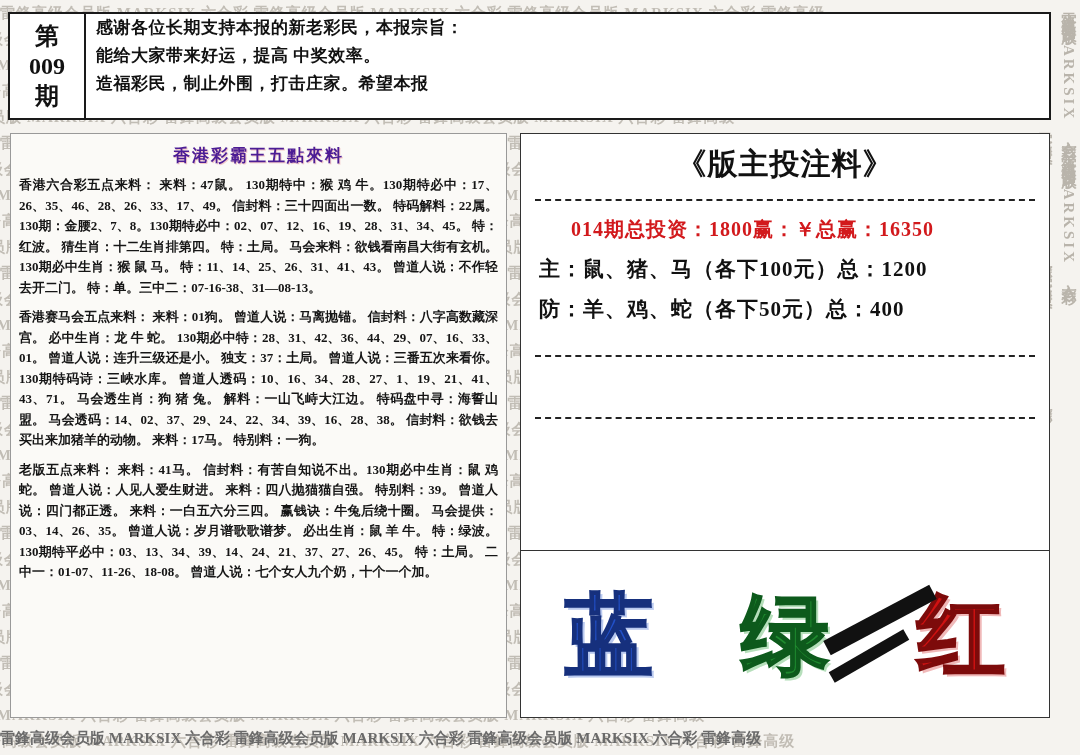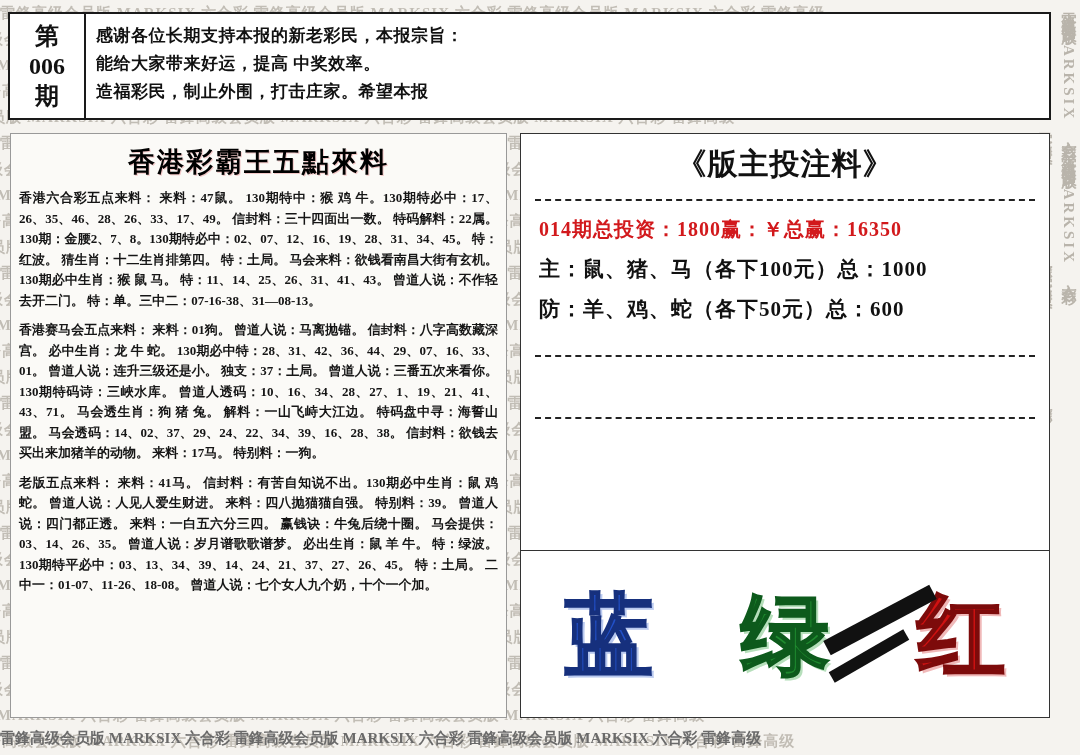--- a/index.html
+++ b/index.html
@@ -61,41 +61,41 @@
     transform:scaleX(1.02);
   }
   .issue-box{
     width:74px;
     border-right:2px solid #1a1a1a;
     display:flex;flex-direction:column;align-items:center;justify-content:center;
     font-size:24px;line-height:30px;color:#111;font-weight:bold;
   }
   .notice-box{
     flex:1;
-    display:flex;align-items:flex-start;
-    padding:8px 10px;
+    display:flex;align-items:flex-end;
+    padding:20px 10px;
     box-sizing:border-box;
   }
   .notice-text{
     font-size:17px;line-height:28px;color:#111;font-weight:bold;
     letter-spacing:.5px;
   }
   
   .left-panel{
     position:absolute;left:10px;top:133px;width:497px;height:585px;
     background:#fbfaf7;
     border:1px solid #999;
     box-sizing:border-box;
     overflow:hidden;
   }
   .left-title{
     text-align:center;
-    font-size:27px;
-    font-weight:bold;
-    color:#000000;
+    font-size:17px;
+    font-weight:bold;
+    color:#4c1d95;
     padding:10px 0 6px 0;
     letter-spacing:2px;
     text-shadow:1px 1px 0 #f3c9c9;
   }
   .art-body{
     padding:2px 8px 4px 8px;
     font-size:13px;
     line-height:20.5px;
     color:#151515;
     text-align:justify;
@@ -117,21 +117,21 @@
   }
   .dash{
     height:0;border-top:2px dashed #222;
     margin:8px 14px;
   }
   .rt-line{
     font-size:21px;font-weight:bold;color:#111;
     padding:4px 18px;line-height:32px;
     letter-spacing:1px;
   }
-  .rt-line.red{color:#d2191c;font-size:20px;}
+  .rt-line.red{color:#d2191c;font-size:20px;margin-left:32px;}
   
   .mid-band{
     position:absolute;left:520px;top:521px;width:530px;height:26px;
     font-size:13px;font-weight:bold;color:#6d28d9;
     display:flex;align-items:center;
     white-space:nowrap;overflow:hidden;margin-top:25px;
   }
   
   .right-bottom{
     position:absolute;left:520px;top:550px;width:530px;height:168px;
@@ -207,21 +207,21 @@
   <div class="wm-col" style="right:2px;top:0;">雷鋒高级会员版 MARKSIX 六合彩 雷鋒高级会员版 MARKSIX 六合彩</div>
   <div class="wm-col" style="right:26px;top:120px;">雷鋒高级会员版 MARKSIX 六合彩 雷鋒高级会员版 MARKSIX 六合彩</div>
   <div class="wm-col" style="left:486px;top:150px;">雷鋒高级会员版 MARKSIX 六合彩 雷鋒高级会员版 MARKSIX 六合彩</div>
 </div>
 
 <div class="page">
 
   <div class="header">
     <div class="issue-box">
       <div>第</div>
-      <div>006</div>
+      <div>009</div>
       <div>期</div>
     </div>
     <div class="notice-box">
       <div>
         <div class="notice-text">感谢各位长期支持本报的新老彩民，本报宗旨：</div>
         <div class="notice-text">能给大家带来好运，提高 中奖效率。</div>
         <div class="notice-text">造福彩民，制止外围，打击庄家。希望本报</div>
       </div>
     </div>
   </div>
@@ -232,22 +232,22 @@
       <p>香港六合彩五点来料：    来料：47鼠。  130期特中：猴 鸡 牛。130期特必中：17、26、35、46、28、26、33、17、49。  信封料：三十四面出一数。  特码解料：22属。  130期：金腰2、7、8。130期特必中：02、07、12、16、19、28、31、34、45。  特：红波。  猜生肖：十二生肖排第四。  特：土局。  马会来料：欲钱看南昌大街有玄机。  130期必中生肖：猴 鼠 马。  特：11、14、25、26、31、41、43。  曾道人说：不作轻去开二门。  特：单。三中二：07-16-38、31—08-13。</p>
       <p>香港赛马会五点来料：  来料：01狗。  曾道人说：马离抛锚。  信封料：八字高数藏深宫。  必中生肖：龙 牛 蛇。  130期必中特：28、31、42、36、44、29、07、16、33、01。  曾道人说：连升三级还是小。  独支：37：土局。  曾道人说：三番五次来看你。  130期特码诗：三峽水库。  曾道人透码：10、16、34、28、27、1、19、21、41、43、71。  马会透生肖：狗 猪 兔。  解料：一山飞峙大江边。  特码盘中寻：海誓山盟。  马会透码：14、02、37、29、24、22、34、39、16、28、38。  信封料：欲钱去买出来加猪羊的动物。  来料：17马。  特别料：一狗。</p>
       <p>老版五点来料：  来料：41马。  信封料：有苦自知说不出。130期必中生肖：鼠 鸡 蛇。  曾道人说：人见人爱生财进。  来料：四八抛猫猫自强。  特别料：39。  曾道人说：四门都正透。  来料：一白五六分三四。  赢钱诀：牛兔后绕十圈。  马会提供：03、14、26、35。  曾道人说：岁月谱歌歌谱梦。  必出生肖：鼠 羊 牛。  特：绿波。130期特平必中：03、13、34、39、14、24、21、37、27、26、45。  特：土局。  二中一：01-07、11-26、18-08。  曾道人说：七个女人九个奶，十个一个加。</p>
     </div>
   </div>
 
   <div class="right-top">
     <div class="rt-title">《版主投注料》</div>
     <div class="dash"></div>
     <div class="rt-line red">014期总投资：1800赢：￥总赢：16350</div>
-    <div class="rt-line">主：鼠、猪、马（各下100元）总：1000</div>
-    <div class="rt-line">防：羊、鸡、蛇（各下50元）总：600</div>
+    <div class="rt-line">主：鼠、猪、马（各下100元）总：1200</div>
+    <div class="rt-line">防：羊、鸡、蛇（各下50元）总：400</div>
     <div class="dash" style="margin-top:26px;"></div>
     <div class="dash" style="margin-top:60px;"></div>
   </div>
 
   <div class="mid-band">雷鋒高级会员版    MARKSIX    六合彩    雷鋒高级会员版    MARK</div>
 
   <div class="right-bottom">
     <div class="cw blue">蓝</div>
     <div class="cw green">绿</div>
     <div class="cw red">红</div>

